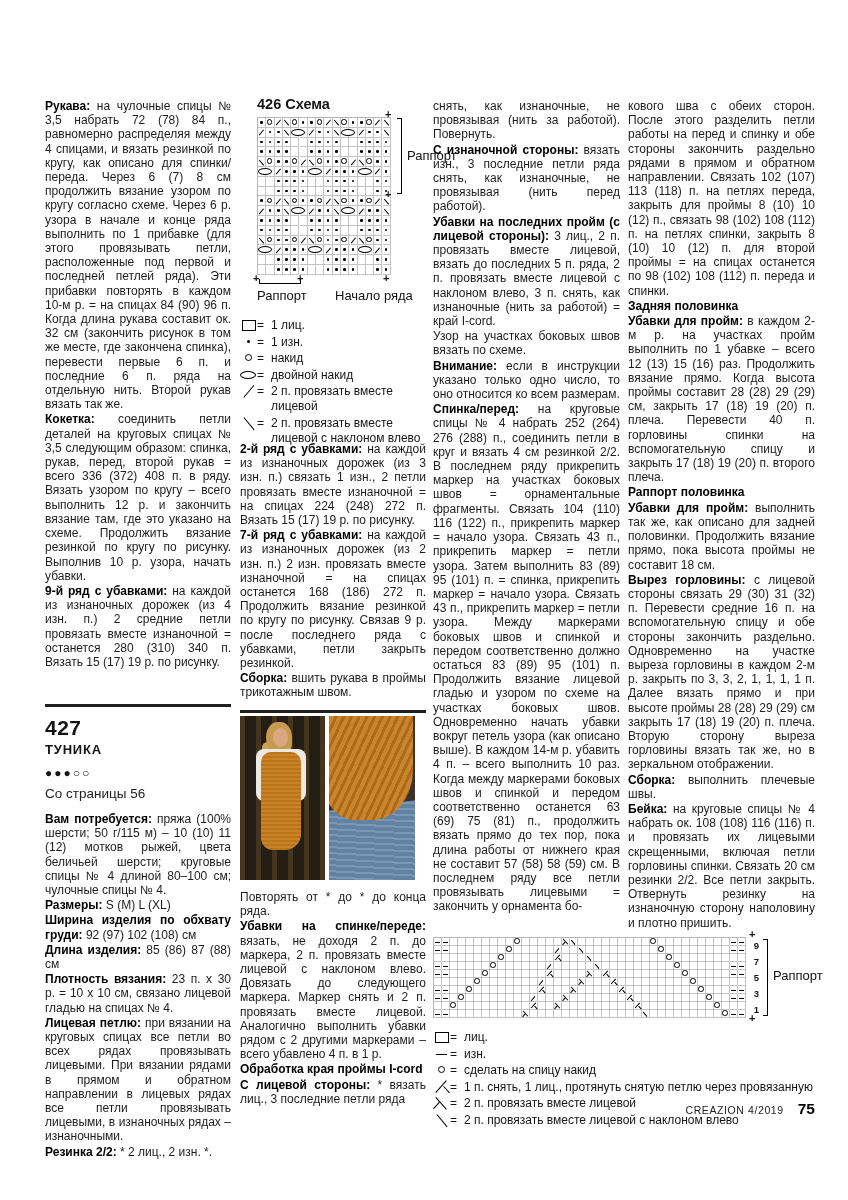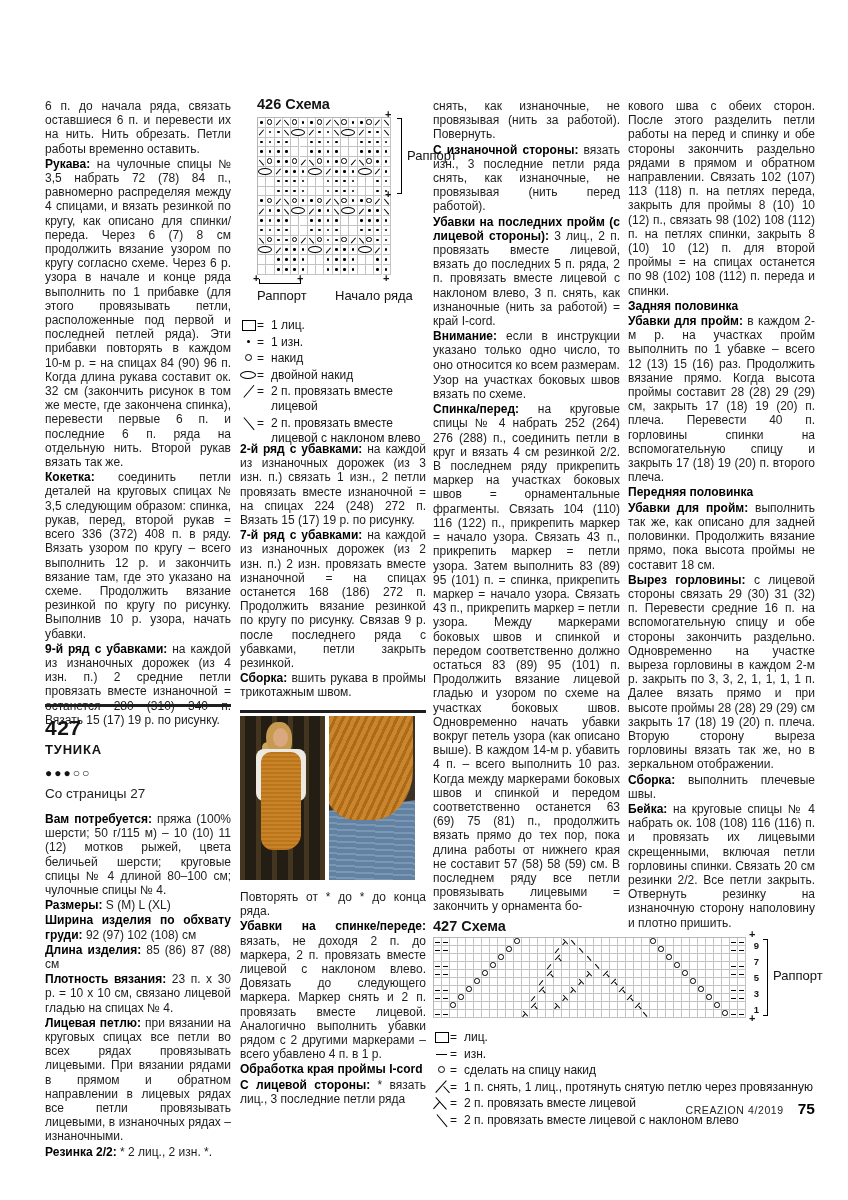--- a/index.html
+++ b/index.html
@@ -64,32 +64,31 @@
   .footer{position:absolute;display:flex;align-items:baseline;justify-content:flex-end}
   .footer .brand{font-size:10.5px;letter-spacing:.6px;color:#222}
   .footer .pg{font-size:15.5px;font-weight:bold;margin-left:14px;color:#000}
 </style>
 </head>
 <body>
 
 <div class="page">
 
   <div class="col" style="left:45px;top:99px;width:186px">
-      <p>6 п. до начала ряда, связать оставшиеся 6 п. и перевести их на нить. Нить обрезать. Петли работы временно оставить.</p>
       <p><b>Рукава:</b> на чулочные спицы № 3,5 набрать 72 (78) 84 п., равномерно распределяя между 4 спицами, и вязать резинкой по кругу, как описано для спинки/переда. Через 6 (7) 8 см продолжить вязание узором по кругу согласно схеме. Через 6 р. узора в начале и конце ряда выполнить по 1 прибавке (для этого провязывать петли, расположенные под первой и последней петлей ряда). Эти прибавки повторять в каждом 10-м р. = на спицах 84 (90) 96 п. Когда длина рукава составит ок. 32 см (закончить рисунок в том же месте, где закончена спинка), перевести первые 6 п. и последние 6 п. ряда на отдельную нить. Второй рукав вязать так же.</p>
       <p><b>Кокетка:</b> соединить петли деталей на круговых спицах № 3,5 следующим образом: спинка, рукав, перед, второй рукав = всего 336 (372) 408 п. в ряду. Вязать узором по кругу – всего выполнить 12 р. и закончить вязание там, где это указано на схеме. Продолжить вязание резинкой по кругу по рисунку. Выполнив 10 р. узора, начать убавки.</p>
       <p><b>9-й ряд с убавками:</b> на каждой из изнаночных дорожек (из 4 изн. п.) 2 средние петли провязать вместе изнаночной = останется 280 (310) 340 п. Вязать 15 (17) 19 р. по рисунку.</p>
     </div>
 
   <div class="rule" style="left:45px;top:704px;width:186px"></div>
 
   <div class="art-num" style="left:45px;top:716px">427</div>
   <div class="art-title" style="left:45px;top:742px">ТУНИКА</div>
   <div class="art-diff" style="left:45px;top:766px">●●●○○</div>
-  <div class="art-from" style="left:45px;top:786px">Со страницы 27</div>
+  <div class="art-from" style="left:45px;top:786px">Со страницы 56</div>
 
   <div class="col" style="left:45px;top:812px;width:186px">
       <p><b>Вам потребуется:</b> пряжа (100% шерсти; 50 г/115 м) – 10 (10) 11 (12) мотков рыжей, цвета беличьей шерсти; круговые спицы № 4 длиной 80–100 см; чулочные спицы № 4.</p>
       <p><b>Размеры:</b> S (M) L (XL)</p>
       <p><b>Ширина изделия по обхвату груди:</b> 92 (97) 102 (108) см</p>
       <p><b>Длина изделия:</b> 85 (86) 87 (88) см</p>
       <p><b>Плотность вязания:</b> 23 п. x 30 р. = 10 x 10 см, связано лицевой гладью на спицах № 4.</p>
       <p><b>Лицевая петлю:</b> при вязании на круговых спицах все петли во всех рядах провязывать лицевыми. При вязании рядами в прямом и обратном направлении в лицевых рядах все петли провязывать лицевыми, в изнаночных рядах – изнаночными.</p>
       <p><b>Резинка 2/2:</b> * 2 лиц., 2 изн. *.</p>
     </div>
@@ -855,38 +854,37 @@
       <p>Повторять от * до * до конца ряда.</p>
       <p><b>Убавки на спинке/переде:</b> вязать, не доходя 2 п. до маркера, 2 п. провязать вместе лицевой с наклоном влево. Довязать до следующего маркера. Маркер снять и 2 п. провязать вместе лицевой. Аналогично выполнить убавки рядом с 2 другими маркерами – всего убавлено 4 п. в 1 р.</p>
       <p><b>Обработка края проймы I-cord</b></p>
       <p><b>С лицевой стороны:</b> * вязать лиц., 3 последние петли ряда</p>
     </div>
 
   <div class="col" style="left:433px;top:99px;width:187px">
       <p>снять, как изнаночные, не провязывая (нить за работой). Повернуть.</p>
       <p><b>С изнаночной стороны:</b> вязать изн., 3 последние петли ряда снять, как изнаночные, не провязывая (нить перед работой).</p>
       <p><b>Убавки на последних пройм (с лицевой стороны):</b> 3 лиц., 2 п. провязать вместе лицевой, вязать до последних 5 п. ряда, 2 п. провязать вместе лицевой с наклоном влево, 3 п. снять, как изнаночные (нить за работой) = край I-cord.</p>
+      <p>Узор на участках боковых швов вязать по схеме.</p>
       <p><b>Внимание:</b> если в инструкции указано только одно число, то оно относится ко всем размерам.</p>
-      <p>Узор на участках боковых швов вязать по схеме.</p>
       <p><b>Спинка/перед:</b> на круговые спицы № 4 набрать 252 (264) 276 (288) п., соединить петли в круг и вязать 4 см резинкой 2/2. В последнем ряду прикрепить маркер на участках боковых швов = орнаментальные фрагменты. Связать 104 (110) 116 (122) п., прикрепить маркер = начало узора. Связать 43 п., прикрепить маркер = петли узора. Затем выполнить 83 (89) 95 (101) п. = спинка, прикрепить маркер = начало узора. Связать 43 п., прикрепить маркер = петли узора. Между маркерами боковых швов и спинкой и передом соответственно должно остаться 83 (89) 95 (101) п. Продолжить вязание лицевой гладью и узором по схеме на участках боковых швов. Одновременно начать убавки вокруг петель узора (как описано выше). В каждом 14-м р. убавить 4 п. – всего выполнить 10 раз. Когда между маркерами боковых швов и спинкой и передом соответственно останется 63 (69) 75 (81) п., продолжить вязать прямо до тех пор, пока длина работы от нижнего края не составит 57 (58) 58 (59) см. В последнем ряду все петли провязывать лицевыми = закончить у орнамента бо-</p>
     </div>
 
   <div class="col" style="left:628px;top:99px;width:187px">
       <p>кового шва с обеих сторон. После этого разделить петли работы на перед и спинку и обе стороны закончить раздельно рядами в прямом и обратном направлении. Связать 102 (107) 113 (118) п. на петлях переда, закрыть для проймы 8 (10) 10 (12) п., связать 98 (102) 108 (112) п. на петлях спинки, закрыть 8 (10) 10 (12) п. для второй проймы = на спицах останется по 98 (102) 108 (112) п. переда и спинки.</p>
       <p><b>Задняя половинка</b></p>
       <p><b>Убавки для пройм:</b> в каждом 2-м р. на участках пройм выполнить по 1 убавке – всего 12 (13) 15 (16) раз. Продолжить вязание прямо. Когда высота проймы составит 28 (28) 29 (29) см, закрыть 17 (18) 19 (20) п. плеча. Перевести 40 п. горловины спинки на вспомогательную спицу и закрыть 17 (18) 19 (20) п. второго плеча.</p>
-      <p><b>Передняя половинка</b></p>
+      <p><b>Раппорт половинка</b></p>
       <p><b>Убавки для пройм:</b> выполнить так же, как описано для задней половинки. Продолжить вязание прямо, пока высота проймы не составит 18 см.</p>
       <p><b>Вырез горловины:</b> с лицевой стороны связать 29 (30) 31 (32) п. Перевести средние 16 п. на вспомогательную спицу и обе стороны закончить раздельно. Одновременно на участке выреза горловины в каждом 2-м р. закрыть по 3, 3, 2, 1, 1, 1, 1 п. Далее вязать прямо и при высоте проймы 28 (28) 29 (29) см закрыть 17 (18) 19 (20) п. плеча. Вторую сторону выреза горловины вязать так же, но в зеркальном отображении.</p>
       <p><b>Сборка:</b> выполнить плечевые швы.</p>
       <p><b>Бейка:</b> на круговые спицы № 4 набрать ок. 108 (108) 116 (116) п. и провязать их лицевыми скрещенными, включая петли горловины спинки. Связать 20 см резинки 2/2. Все петли закрыть. Отвернуть резинку на изнаночную сторону наполовину и плотно пришить.</p>
     </div>
 
   <div style="position:absolute;left:433px;top:918px;width:382px;height:105px">
-    <div class="chart-title" style="position:relative">427 Схема</div>
     <div class="grid" id="grid427" style="left: 0px; top: 19px; width: 312px; height: 80px;">
         <div class="gcell" style="left: 0px; top: 0px; width: 8px; height: 8px;">
           <div class="gsym dash"></div>
         </div>
         <div class="gcell" style="left: 8px; top: 0px; width: 8px; height: 8px;">
           <div class="gsym dash"></div>
         </div>
         <div class="gcell" style="left: 16px; top: 0px; width: 8px; height: 8px;"></div>
         <div class="gcell" style="left: 24px; top: 0px; width: 8px; height: 8px;"></div>
         <div class="gcell" style="left: 32px; top: 0px; width: 8px; height: 8px;"></div>

